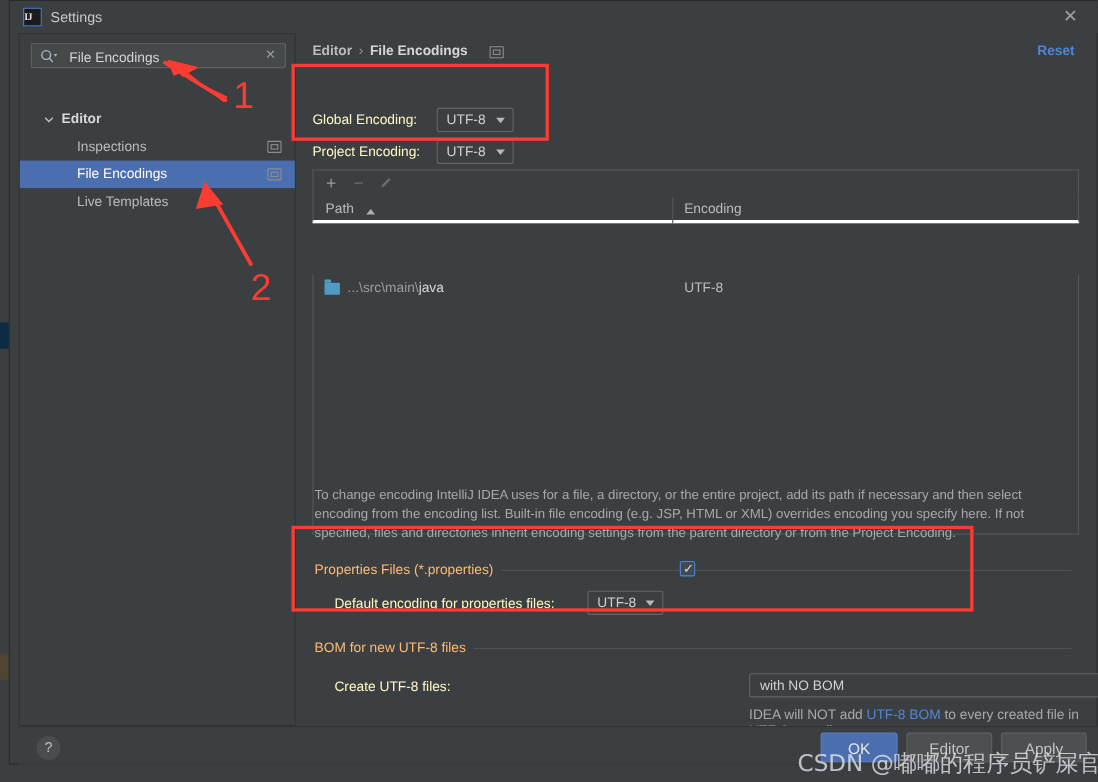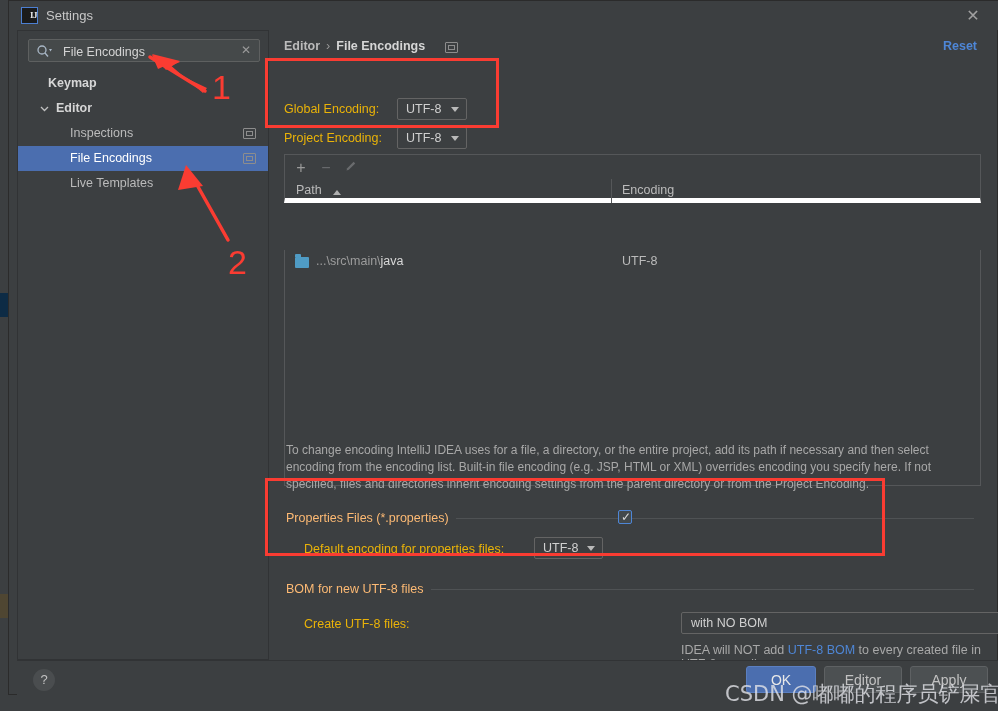--- a/index.html
+++ b/index.html
@@ -55,21 +55,21 @@
     position: absolute;
     left: 12px; top: 6px;
     width: 17px; height: 17px;
     background: #1b1b1b;
     border: 1px solid #4c7fd1;
     box-sizing: border-box;
     color: #e8e8e8;
     font-size: 9px;
     font-weight: bold;
     line-height: 15px;
-    text-align: right;
+    text-align: left;
     letter-spacing: -0.5px;
     font-family: "Liberation Serif", serif;
   }
   #title-text {
     position: absolute;
     left: 37px; top: 7px;
     font-size: 13px;
     color: #c7c7c7;
   }
   #close-btn {
@@ -208,21 +208,21 @@
     right: 14px; top: 9px;
     color: #4e86d6;
     font-size: 12.5px;
     font-weight: bold;
     cursor: pointer;
   }
 
   .form-label {
     position: absolute;
     font-size: 12.5px;
-    color: #eab308;
+    color: #fef9c3;
   }
   .combo {
     position: absolute;
     height: 22px;
     background: #3c3f41;
     border: 1px solid #646464;
     box-sizing: border-box;
     border-radius: 2px;
     cursor: pointer;
   }
@@ -266,21 +266,21 @@
   #tb-remove { left: 32px; color: #6a6c6e; }
   #tb-edit { left: 57px; color: #6a6c6e; font-size: 13px; }
 
   #table-head {
     position: absolute;
     left: 15px; top: 149px;
     width: 697px; height: 24px;
     background: #3c3f41;
     border: 1px solid #555759;
     border-top: none;
-    border-bottom: 5px solid #ffffff;
+    border-bottom: 3px solid #ffffff;
     box-sizing: border-box;
   }
   .col-path {
     position: absolute;
     left: 11px; top: 4px;
     font-size: 12.5px;
     color: #bbbbbb;
   }
   #sort-arrow {
     position: absolute;
@@ -539,23 +539,20 @@
         <svg width="16" height="14" viewBox="0 0 16 14">
           <circle cx="6" cy="6" r="4" fill="none" stroke="#a9b7c6" stroke-width="1.3"></circle>
           <line x1="9" y1="9" x2="12" y2="12.5" stroke="#a9b7c6" stroke-width="1.3"></line>
           <path d="M13 5 l3 0 l-1.5 2.5 z" fill="#a9b7c6"></path>
         </svg>
       </div>
       <input id="search-input" type="text" value="File Encodings" style="">
       <div id="search-clear">✕</div>
     </div>
 
-    <div class="tree-row bold" style="top:40px">
-      <span class="label" style="left:30px">Keymap</span>
-    </div>
 
     <div class="tree-row bold" style="top:65px">
       <span class="chevron">
         <svg width="9" height="9" viewBox="0 0 9 9" style="margin-top:8px">
           <path d="M1 3 L4.5 6.5 L8 3" fill="none" stroke="#c0c0c0" stroke-width="1.3"></path>
         </svg>
       </span>
       <span class="label" style="left:38px">Editor</span>
     </div>
 

